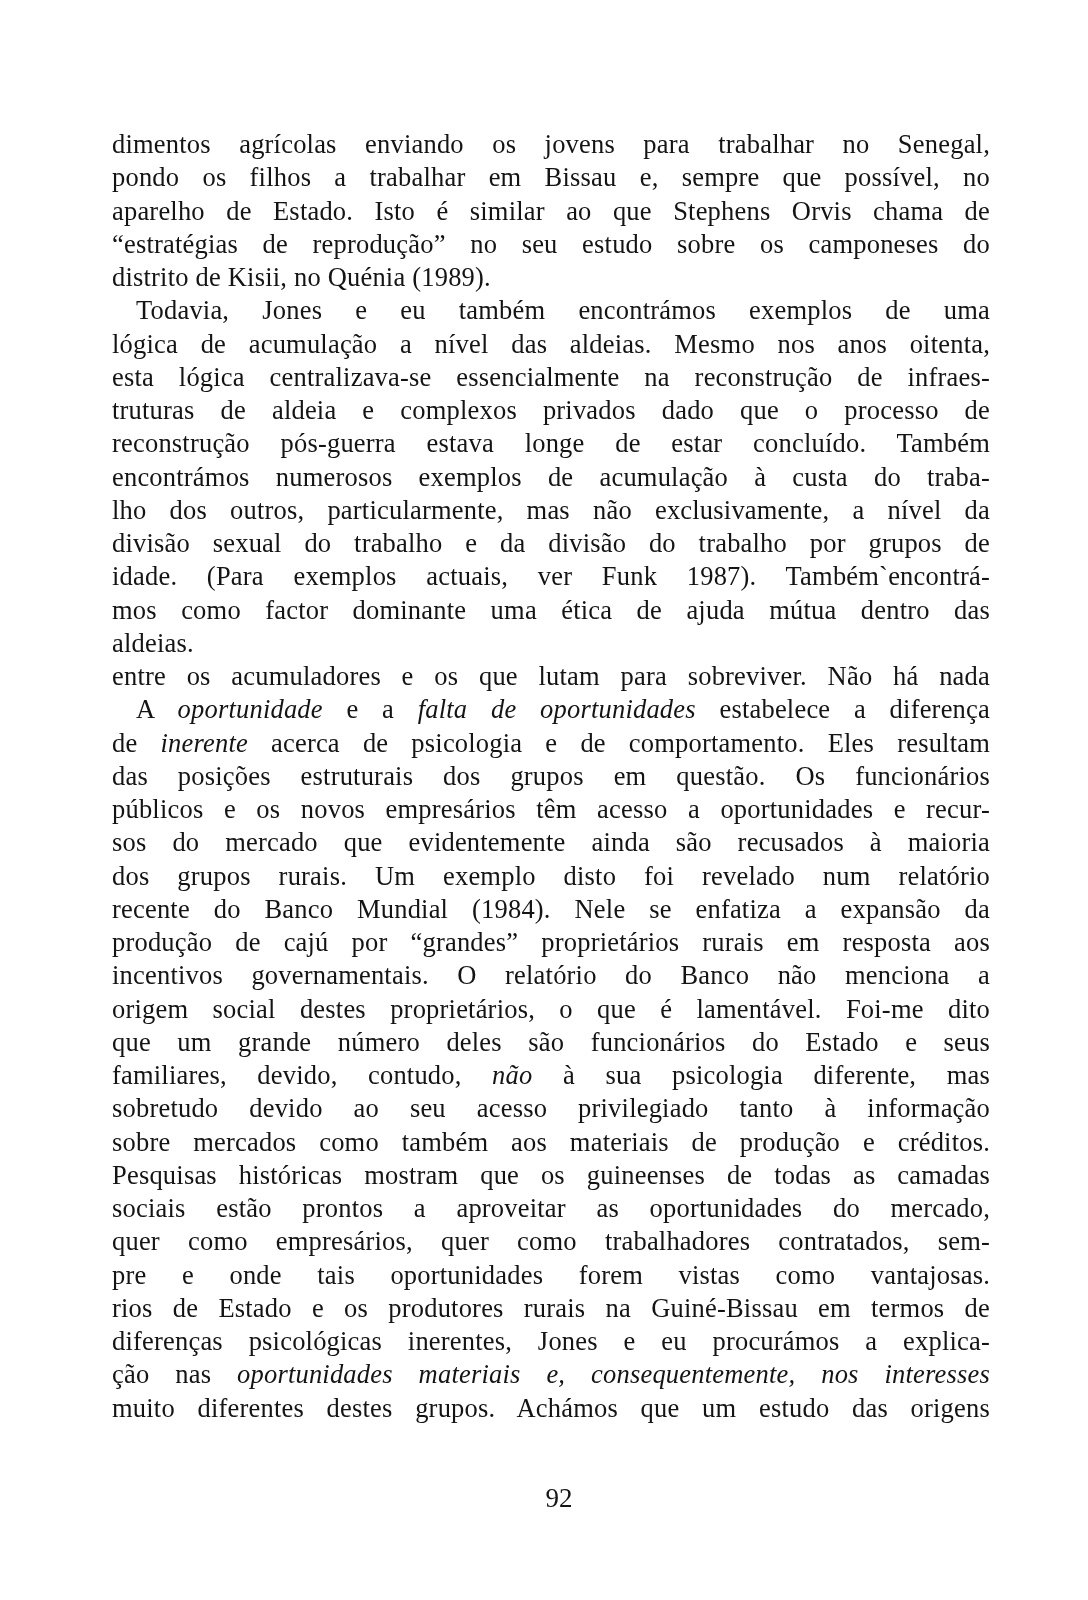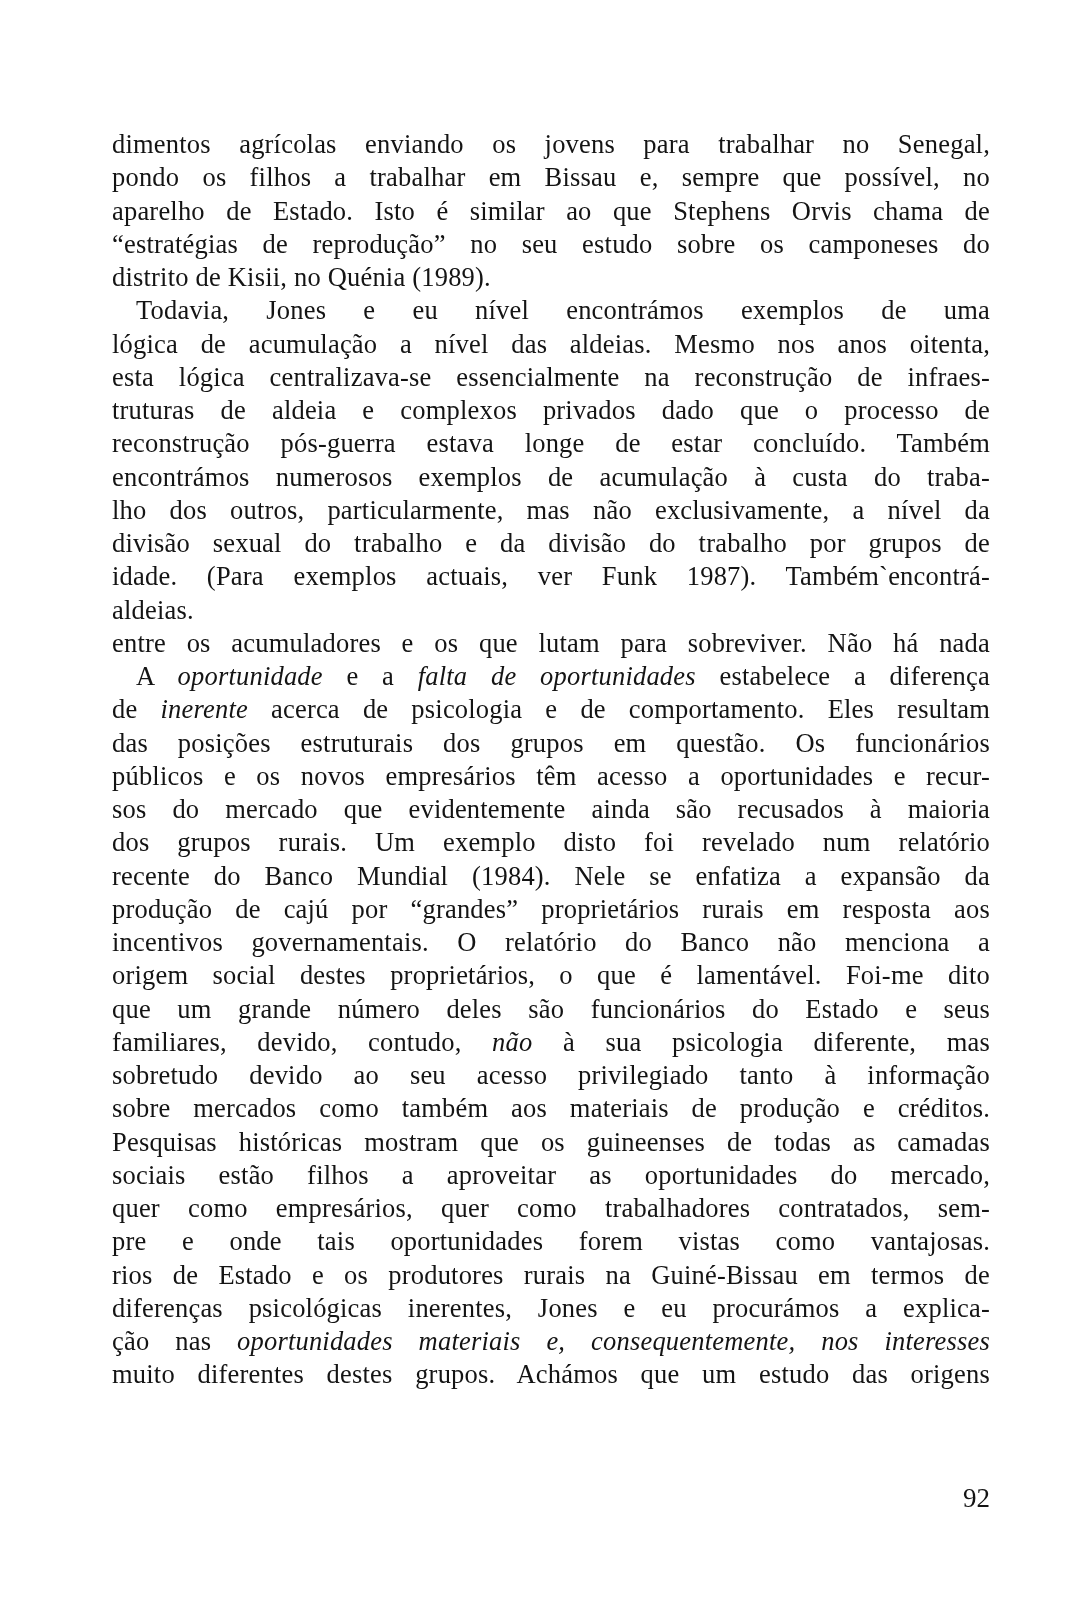--- a/index.html
+++ b/index.html
@@ -41,65 +41,66 @@
   }
   .line.para-end {
     text-align-last: left;
     -moz-text-align-last: left;
   }
   .it {
     font-style: italic;
   }
   .footer {
     position: absolute;
-    left: 112px;
+    left: 120px;
     top: 1482px;
     width: 878px;
-    text-align: right;
+    text-align: center;
     font-size: 27px;
     line-height: 33px;
   }
 </style>
 </head>
 <body>
 
 <div class="page">
   <div class="text-block" id="text-block">
       <div class="line"><span>dimentos agrícolas enviando os jovens para trabalhar no Senegal,</span></div>
       <div class="line"><span>pondo os filhos a trabalhar em Bissau e, sempre que possível, no</span></div>
       <div class="line"><span>aparelho de Estado. Isto é similar ao que Stephens Orvis chama de</span></div>
       <div class="line"><span>“estratégias de reprodução” no seu estudo sobre os camponeses do</span></div>
       <div class="line para-end"><span>distrito de Kisii, no Quénia (1989).</span></div>
-      <div class="line indent"><span>Todavia, Jones e eu nível encontrámos exemplos de uma</span></div>
+      <div class="line indent"><span>Todavia, Jones e eu também encontrámos exemplos de uma</span></div>
       <div class="line"><span>lógica de acumulação a nível das aldeias. Mesmo nos anos oitenta,</span></div>
       <div class="line"><span>esta lógica centralizava-se essencialmente na reconstrução de infraes-</span></div>
       <div class="line"><span>truturas de aldeia e complexos privados dado que o processo de</span></div>
       <div class="line"><span>reconstrução pós-guerra estava longe de estar concluído. Também</span></div>
       <div class="line"><span>encontrámos numerosos exemplos de acumulação à custa do traba-</span></div>
       <div class="line"><span>lho dos outros, particularmente, mas não exclusivamente, a nível da</span></div>
       <div class="line"><span>divisão sexual do trabalho e da divisão do trabalho por grupos de</span></div>
       <div class="line"><span>idade. (Para exemplos actuais, ver Funk 1987). Também`encontrá-</span></div>
+      <div class="line"><span>mos como factor dominante uma ética de ajuda mútua dentro das</span></div>
       <div class="line para-end"><span>aldeias.</span></div>
       <div class="line"><span>entre os acumuladores e os que lutam para sobreviver. Não há nada</span></div>
       <div class="line indent"><span>A </span><span class="it">oportunidade</span><span> e a </span><span class="it">falta de oportunidades</span><span> estabelece a diferença</span></div>
       <div class="line"><span>de </span><span class="it">inerente</span><span> acerca de psicologia e de comportamento. Eles resultam</span></div>
       <div class="line"><span>das posições estruturais dos grupos em questão. Os funcionários</span></div>
       <div class="line"><span>públicos e os novos empresários têm acesso a oportunidades e recur-</span></div>
       <div class="line"><span>sos do mercado que evidentemente ainda são recusados à maioria</span></div>
       <div class="line"><span>dos grupos rurais. Um exemplo disto foi revelado num relatório</span></div>
       <div class="line"><span>recente do Banco Mundial (1984). Nele se enfatiza a expansão da</span></div>
       <div class="line"><span>produção de cajú por “grandes” proprietários rurais em resposta aos</span></div>
       <div class="line"><span>incentivos governamentais. O relatório do Banco não menciona a</span></div>
       <div class="line"><span>origem social destes proprietários, o que é lamentável. Foi-me dito</span></div>
       <div class="line"><span>que um grande número deles são funcionários do Estado e seus</span></div>
       <div class="line"><span>familiares, devido, contudo, </span><span class="it">não</span><span> à sua psicologia diferente, mas</span></div>
       <div class="line"><span>sobretudo devido ao seu acesso privilegiado tanto à informação</span></div>
       <div class="line"><span>sobre mercados como também aos materiais de produção e créditos.</span></div>
       <div class="line"><span>Pesquisas históricas mostram que os guineenses de todas as camadas</span></div>
-      <div class="line"><span>sociais estão filhos a aproveitar as oportunidades do mercado,</span></div>
+      <div class="line"><span>sociais estão prontos a aproveitar as oportunidades do mercado,</span></div>
       <div class="line"><span>quer como empresários, quer como trabalhadores contratados, sem-</span></div>
       <div class="line"><span>pre e onde tais oportunidades forem vistas como vantajosas.</span></div>
       <div class="line"><span>rios de Estado e os produtores rurais na Guiné-Bissau em termos de</span></div>
       <div class="line"><span>diferenças psicológicas inerentes, Jones e eu procurámos a explica-</span></div>
       <div class="line"><span>ção nas </span><span class="it">oportunidades materiais e, consequentemente, nos interesses</span></div>
       <div class="line"><span>muito diferentes destes grupos. Achámos que um estudo das origens</span></div>
     </div>
   <div class="footer">92</div>
 </div>
 

